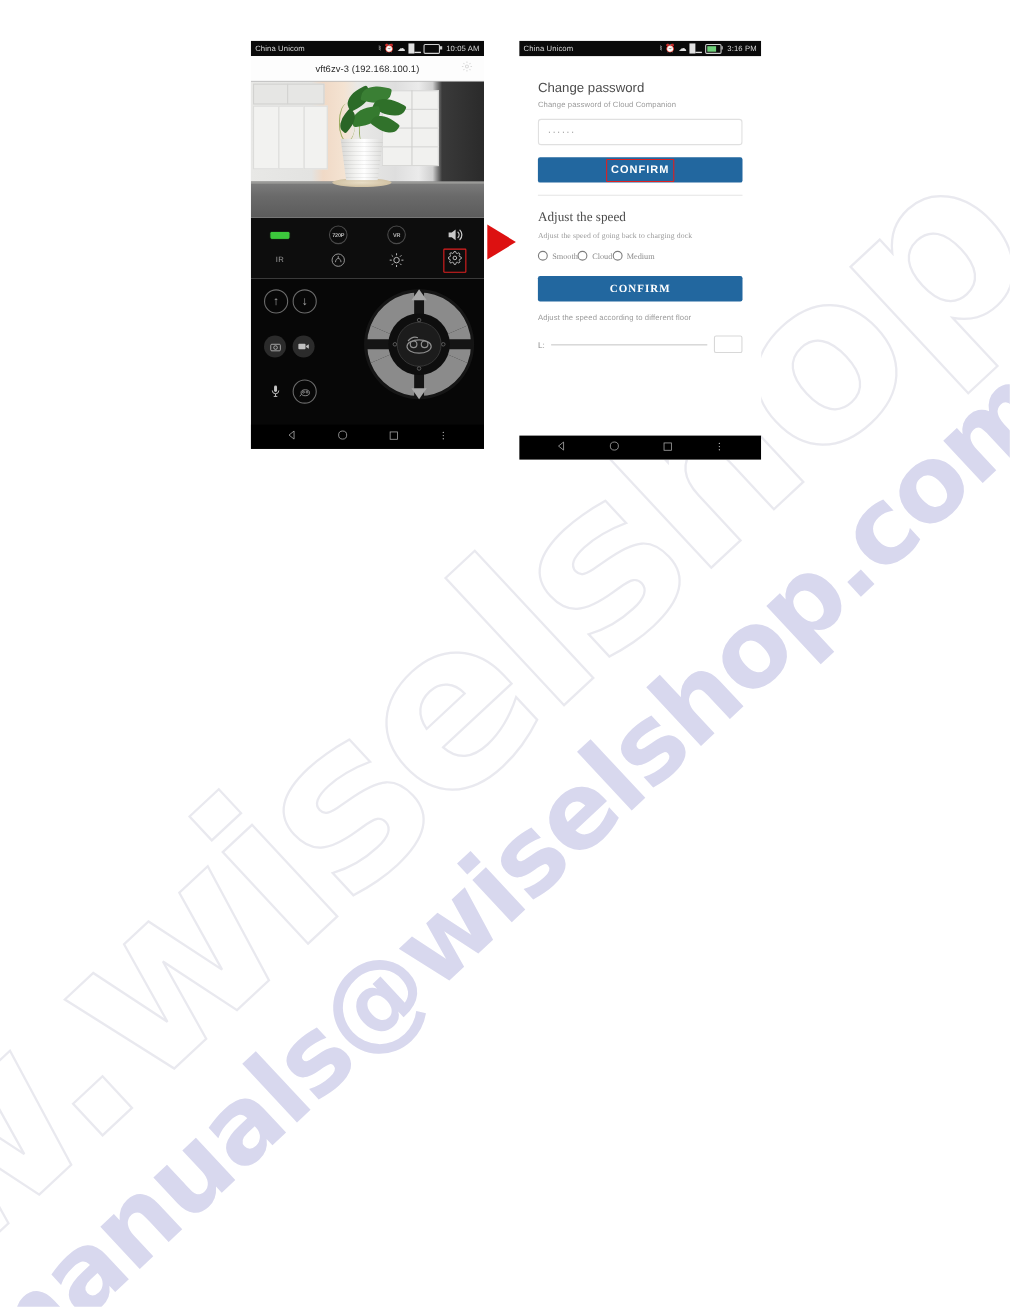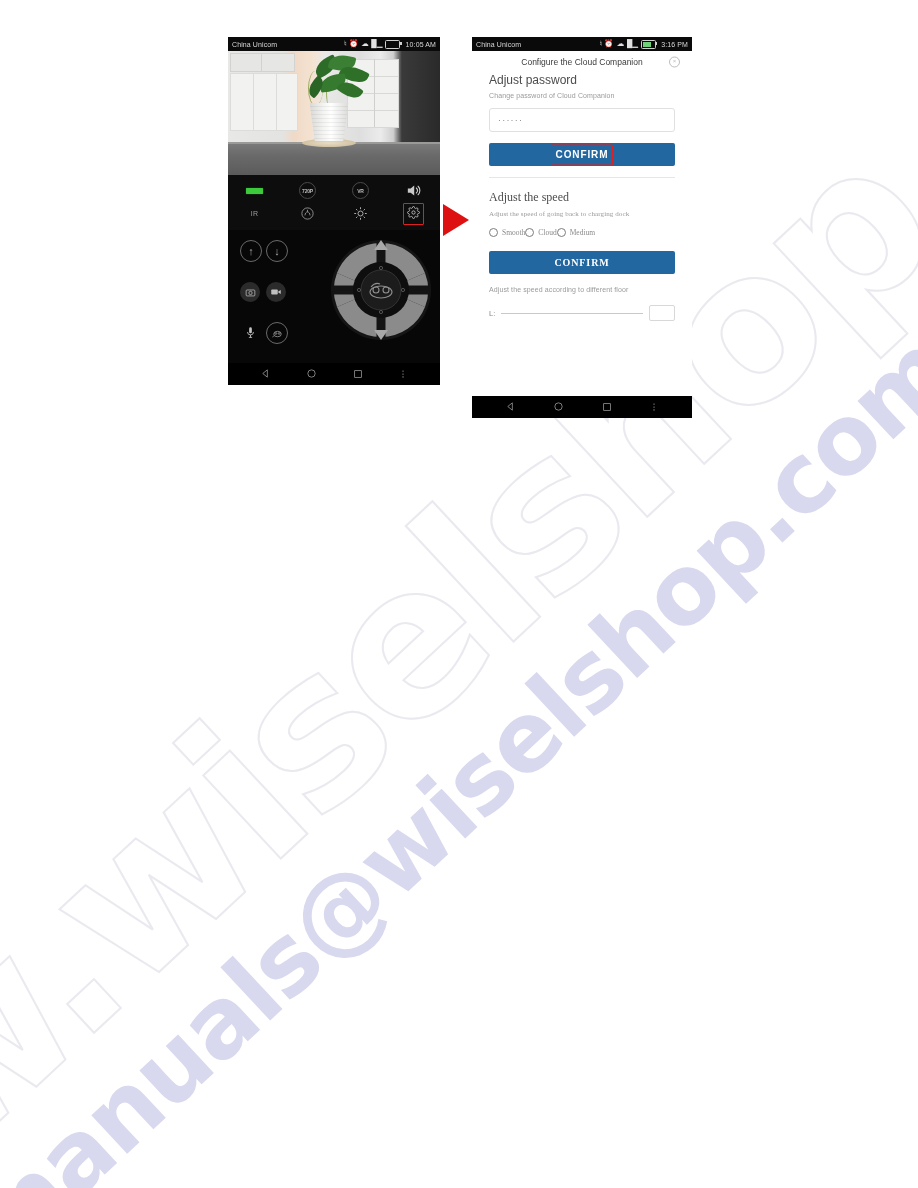--- a/index.html
+++ b/index.html
@@ -486,20 +486,29 @@
     <span class="sb-icons">
       <span class="sb-ico">♮</span>
       <span class="sb-ico">⏰</span>
       <span class="sb-ico">☁</span>
       <span class="sb-ico">█▁</span>
       <span class="sb-batt"></span>
       <span class="sb-time">10:05 AM</span>
     </span>
   </div>
 
+  <div class="app-title-bar">
+    <span class="app-title">vft6zv-3 (192.168.100.1)</span>
+    <span class="title-right-icon">
+      <svg width="11" height="11" viewBox="0 0 24 24" fill="none" stroke="#999" stroke-width="2">
+        <circle cx="12" cy="12" r="3"></circle>
+          <path d="M12 2v3M12 19v3M2 12h3M19 12h3M5 5l2 2M17 17l2 2M19 5l-2 2M7 17l-2 2"></path>
+      </svg>
+    </span>
+  </div>
 
   <div class="camera-feed">
     <div class="cf-wall"></div>
     <div class="cf-upper u1"></div>
     <div class="cf-upper u2"></div>
     <div class="cf-cab c1"></div>
     <div class="cf-cab c2"></div>
     <div class="cf-cab c3"></div>
     <div class="cf-shelf s1"></div>
     <div class="cf-shelf s2"></div>
@@ -685,29 +694,25 @@
     <span class="sb-icons">
       <span class="sb-ico">♮</span>
       <span class="sb-ico">⏰</span>
       <span class="sb-ico">☁</span>
       <span class="sb-ico">█▁</span>
       <span class="sb-batt filled"></span>
       <span class="sb-time">3:16 PM</span>
     </span>
   </div>
 
-  <div class="app-title-bar">
-    <span class="app-title">Configure the Cloud Companion</span>
-    <span class="close-btn">×</span>
-  </div>
 
   <div class="form-body">
 
     <div>
-      <div class="sec-title">Adjust password</div>
+      <div class="sec-title">Change password</div>
       <div class="sec-sub">Change password of Cloud Companion</div>
       <div class="pw-input">
         <span>······</span>
       </div>
       <div class="confirm-btn">
         <span>CONFIRM</span>
         <span class="hl-box"></span>
       </div>
     </div>
 

